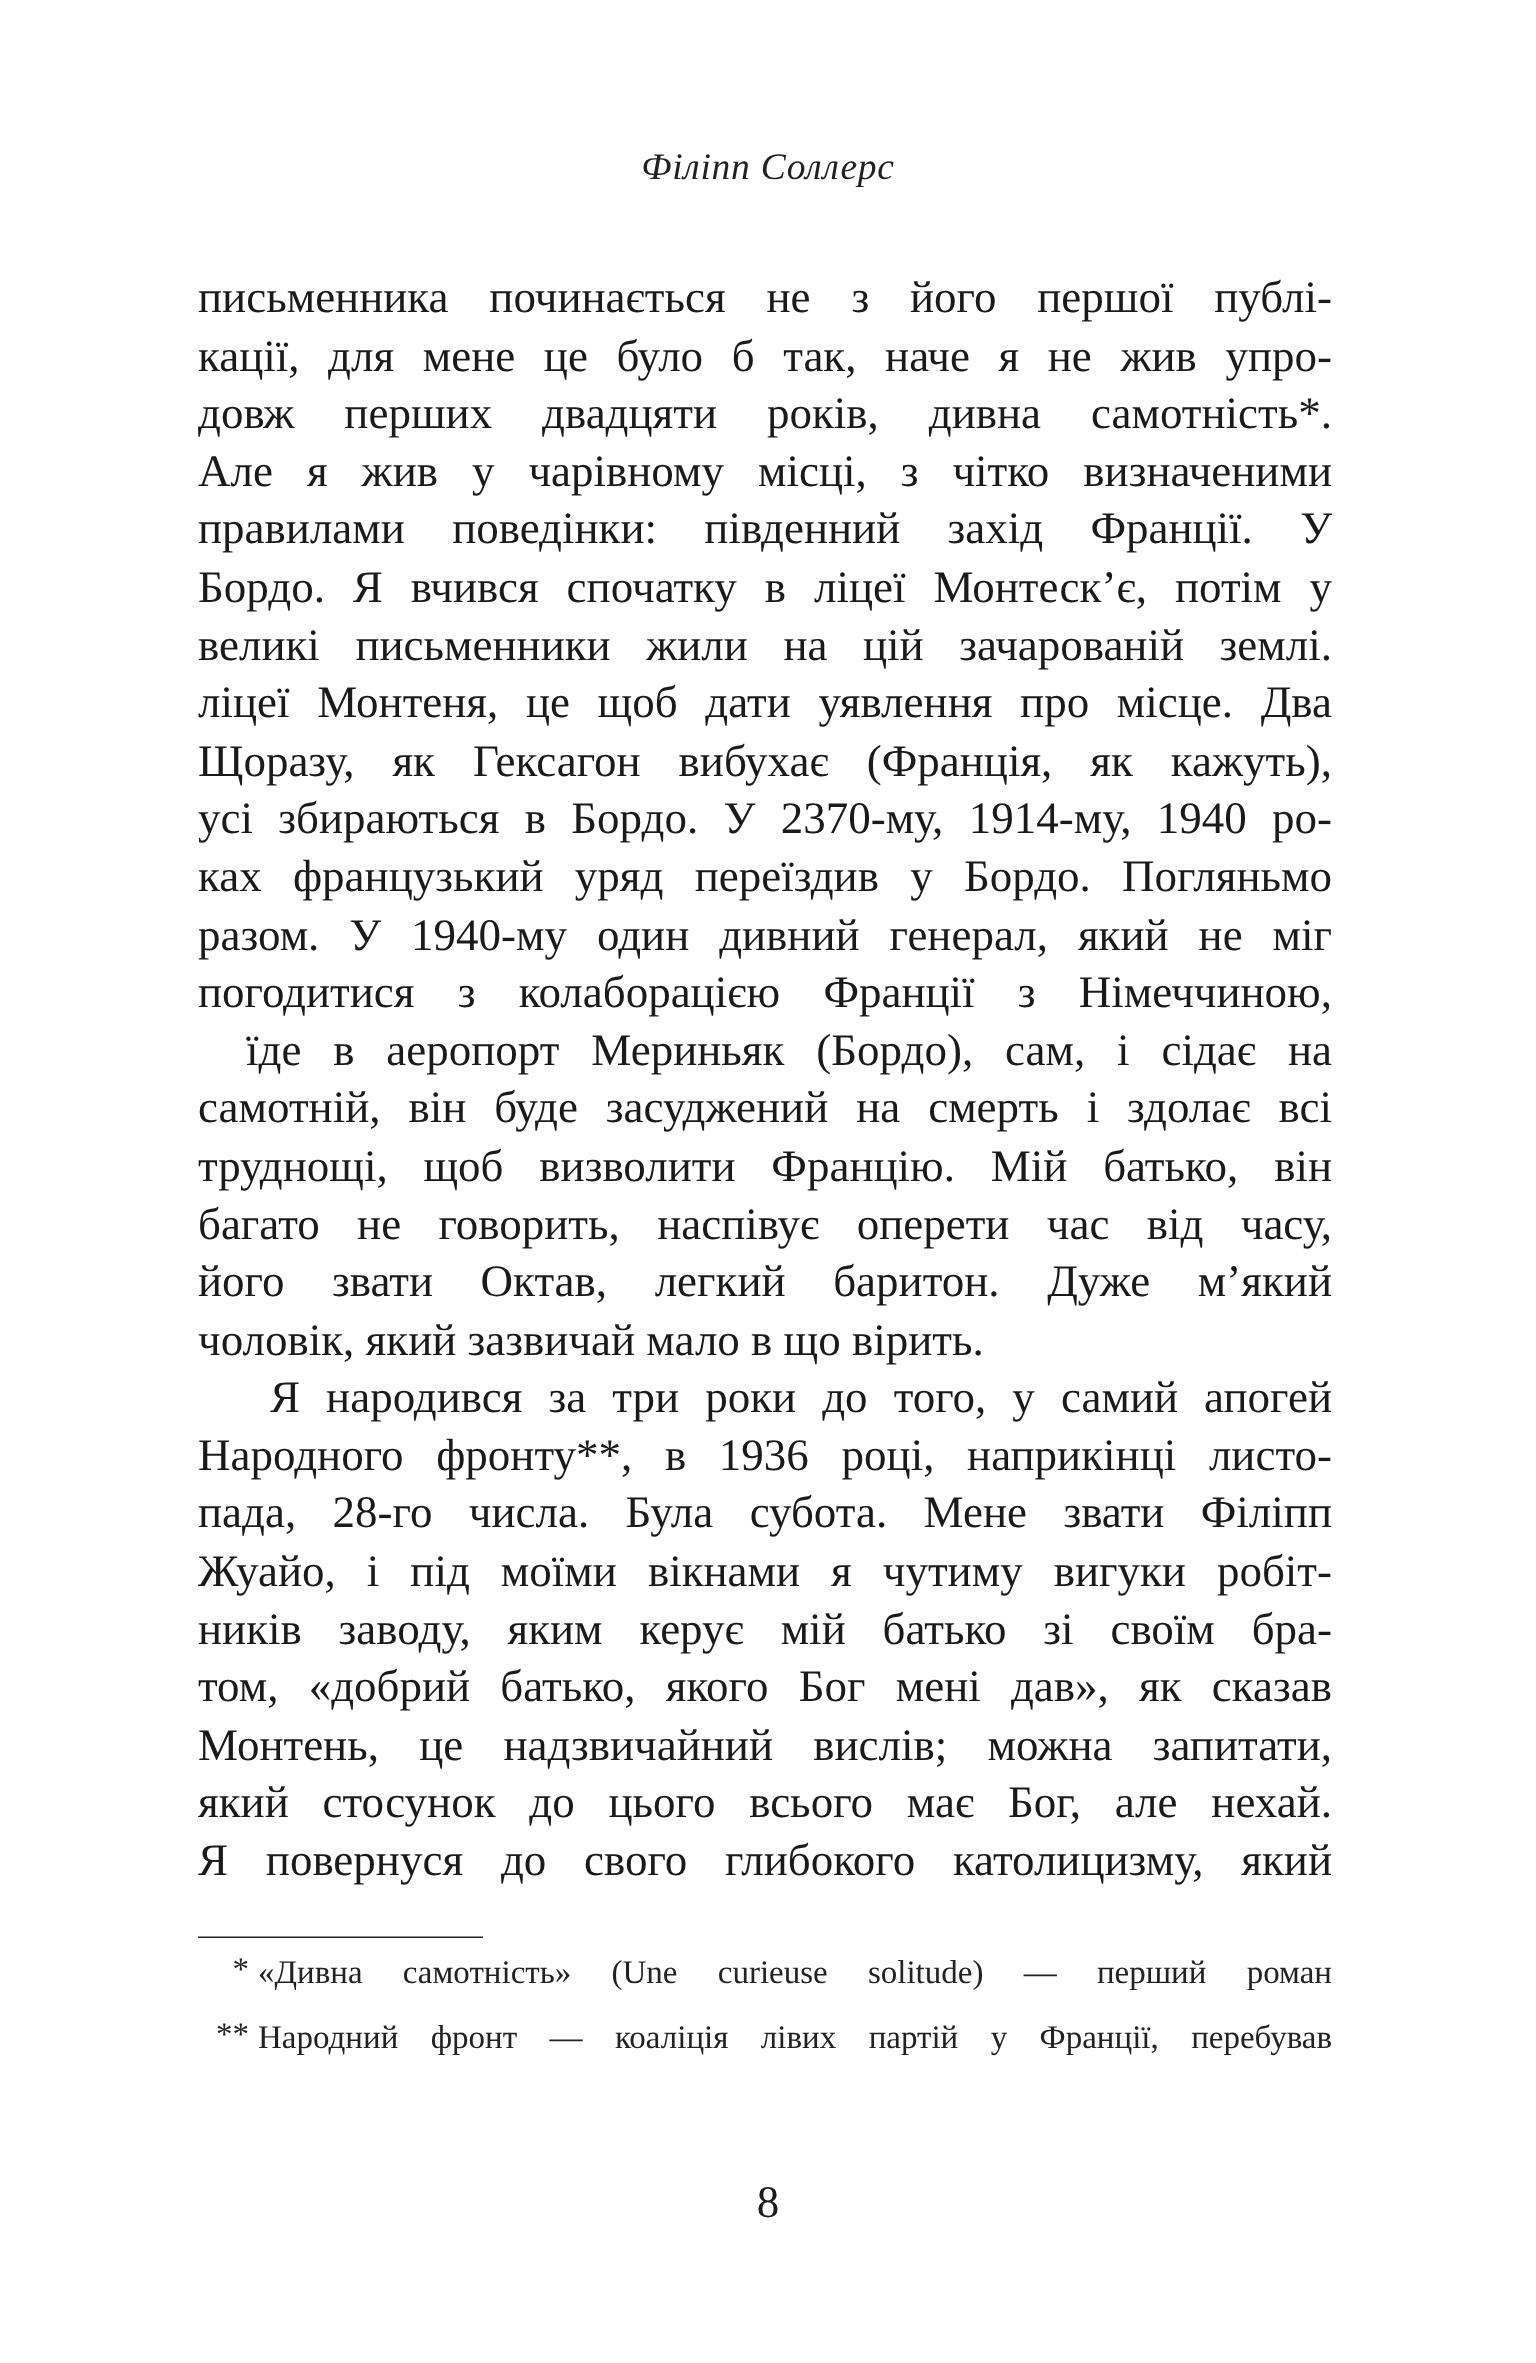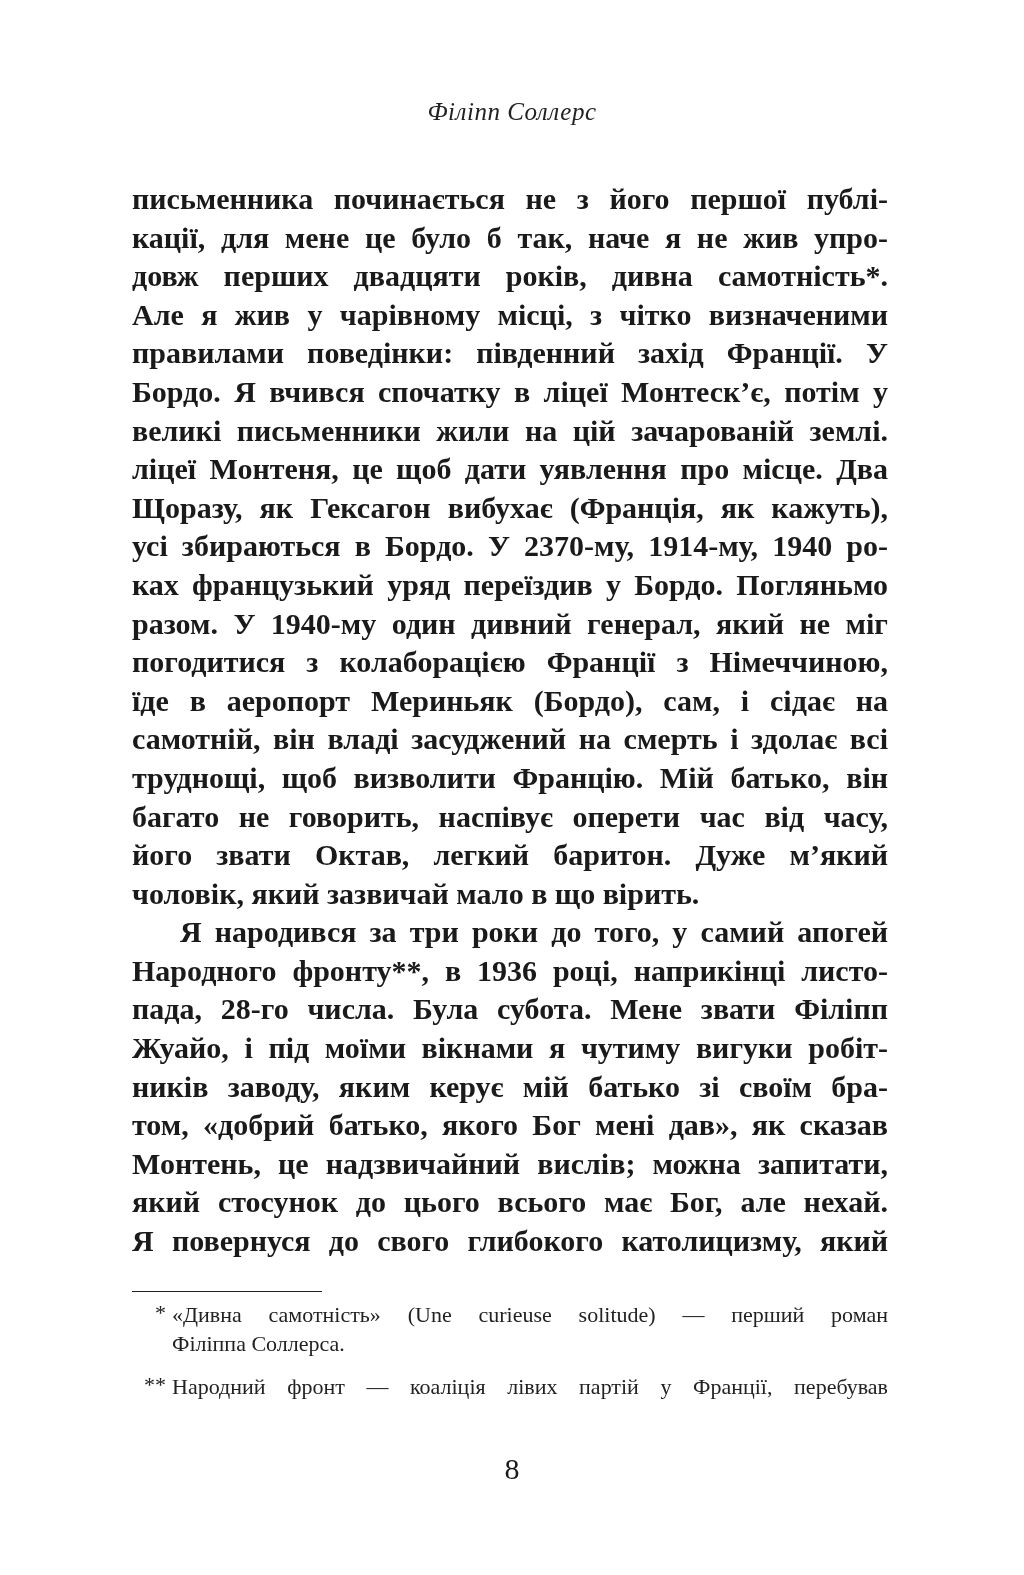--- a/index.html
+++ b/index.html
@@ -34,21 +34,20 @@
     }
     .line {
       display: block;
       height: 38.6px;
       line-height: 38.6px;
       font-size: 30px;
       text-align: justify;
       text-align-last: justify;
       white-space: nowrap;
       overflow: visible;
-      font-weight: bold;
     }
     .line.last {
       text-align-last: left;
     }
     .line.indent {
       padding-left: 48px;
     }
     .fn-rule {
       position: absolute;
       top: 1291px;
@@ -110,22 +109,22 @@
   <span class="line" style="white-space: nowrap; display: block;">Але я жив у чарівному місці, з чітко визначеними</span>
   <span class="line" style="white-space: nowrap; display: block;">правилами поведінки: південний захід Франції. У</span>
   <span class="line" style="white-space: nowrap; display: block;">Бордо. Я вчився спочатку в ліцеї Монтеск’є, потім у</span>
   <span class="line" style="white-space: nowrap; display: block;">великі письменники жили на цій зачарованій землі.</span>
   <span class="line" style="white-space: nowrap; display: block;">ліцеї Монтеня, це щоб дати уявлення про місце. Два</span>
   <span class="line" style="white-space: nowrap; display: block;">Щоразу, як Гексагон вибухає (Франція, як кажуть),</span>
   <span class="line" style="white-space: nowrap; display: block;">усі збираються в Бордо. У 2370-му, 1914-му, 1940 ро-</span>
   <span class="line" style="white-space: nowrap; display: block;">ках французький уряд переїздив у Бордо. Погляньмо</span>
   <span class="line" style="white-space: nowrap; display: block;">разом. У 1940-му один дивний генерал, який не міг</span>
   <span class="line" style="white-space: nowrap; display: block;">погодитися з колаборацією Франції з Німеччиною,</span>
-  <span class="line" style="white-space: nowrap; display: block;">їде в аеропорт Мериньяк (Бордо), сам, і сідає на</span>
-  <span class="line" style="white-space: nowrap; display: block;">самотній, він владі засуджений на смерть і здолає всі</span>
+  <span class="line" style="white-space: nowrap; display: block; margin-left: 32px;">їде в аеропорт Мериньяк (Бордо), сам, і сідає на</span>
+  <span class="line" style="white-space: nowrap; display: block;">самотній, він буде засуджений на смерть і здолає всі</span>
   <span class="line" style="white-space: nowrap; display: block;">труднощі, щоб визволити Францію. Мій батько, він</span>
   <span class="line" style="white-space: nowrap; display: block;">багато не говорить, наспівує оперети час від часу,</span>
   <span class="line" style="white-space: nowrap; display: block;">його звати Октав, легкий баритон. Дуже м’який</span>
   <span class="line last" style="white-space: nowrap; display: block;">чоловік, який зазвичай мало в що вірить.</span>
   <span class="line indent" style="white-space: nowrap; display: block;">Я народився за три роки до того, у самий апогей</span>
   <span class="line" style="white-space: nowrap; display: block;">Народного фронту**, в 1936 році, наприкінці листо-</span>
   <span class="line" style="white-space: nowrap; display: block;">пада, 28-го числа. Була субота. Мене звати Філіпп</span>
   <span class="line" style="white-space: nowrap; display: block;">Жуайо, і під моїми вікнами я чутиму вигуки робіт-</span>
   <span class="line" style="white-space: nowrap; display: block;">ників заводу, яким керує мій батько зі своїм бра-</span>
   <span class="line" style="white-space: nowrap; display: block;">том, «добрий батько, якого Бог мені дав», як сказав</span>
@@ -133,21 +132,20 @@
   <span class="line" style="white-space: nowrap; display: block;">який стосунок до цього всього має Бог, але нехай.</span>
   <span class="line" style="white-space: nowrap; display: block;">Я повернуся до свого глибокого католицизму, який</span>
 </div>
 
 <div class="fn-rule"></div>
 
 <div class="footnotes">
   <div class="footnote">
     <span class="fn-marker">*</span>
     <span class="fn-line" style="white-space: nowrap; display: block;">«Дивна самотність» (Une curieuse solitude) — перший роман</span>
-    <span class="fn-line last" style="white-space: nowrap; display: block;">Філіппа Соллерса.</span>
   </div>
   <div class="footnote">
     <span class="fn-marker">**</span>
     <span class="fn-line" style="white-space: nowrap; display: block;">Народний фронт — коаліція лівих партій у Франції, перебував</span>
   </div>
 </div>
 
 <div class="page-number">8</div>
 
 </body></html>

